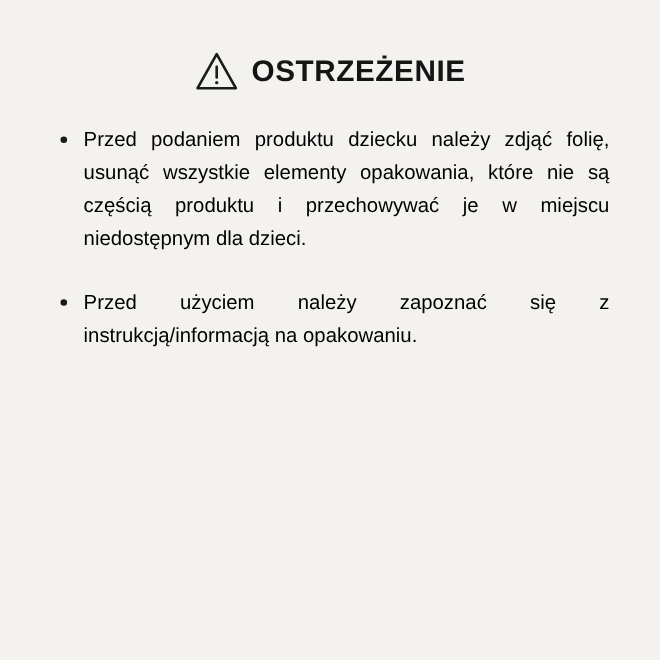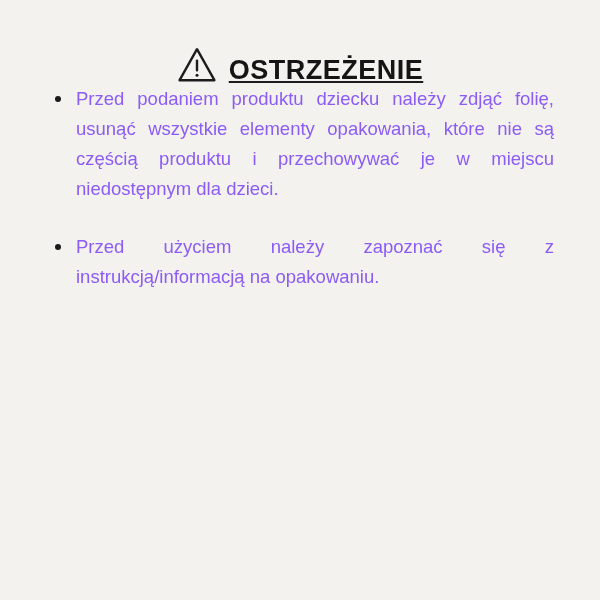--- a/index.html
+++ b/index.html
@@ -17,25 +17,25 @@
   .sheet {
     width: 600px;
     height: 600px;
     box-sizing: border-box;
     padding: 40px 38px 20px 38px;
     display: flex;
     flex-direction: column;
   }
   .warning-header {
     display: flex;
-    align-items: flex-end;
+    align-items: center;
     justify-content: center;
     gap: 12px;
     margin-top: 6px;
-    text-decoration: underline;
+    margin-bottom: 28px;
   }
   .warning-icon {
     display: block;
     width: 40px;
     height: 38px;
     flex: 0 0 auto;
   }
   .warning-title {
     font-size: 27px;
     font-weight: bold;
@@ -50,21 +50,21 @@
     padding: 0 8px 0 10px;
   }
   .warning-item {
     position: relative;
     padding-left: 28px;
     margin-bottom: 28px;
     font-size: 18.5px;
     line-height: 1.62;
     text-align: justify;
     text-justify: inter-word;
-    color: #8b5cf6;
+    color: #000000;
   }
   .warning-item:last-child {
     margin-bottom: 3px;
   }
   .warning-item::before {
     content: "";
     position: absolute;
     left: 7px;
     top: 12px;
     width: 6px;

